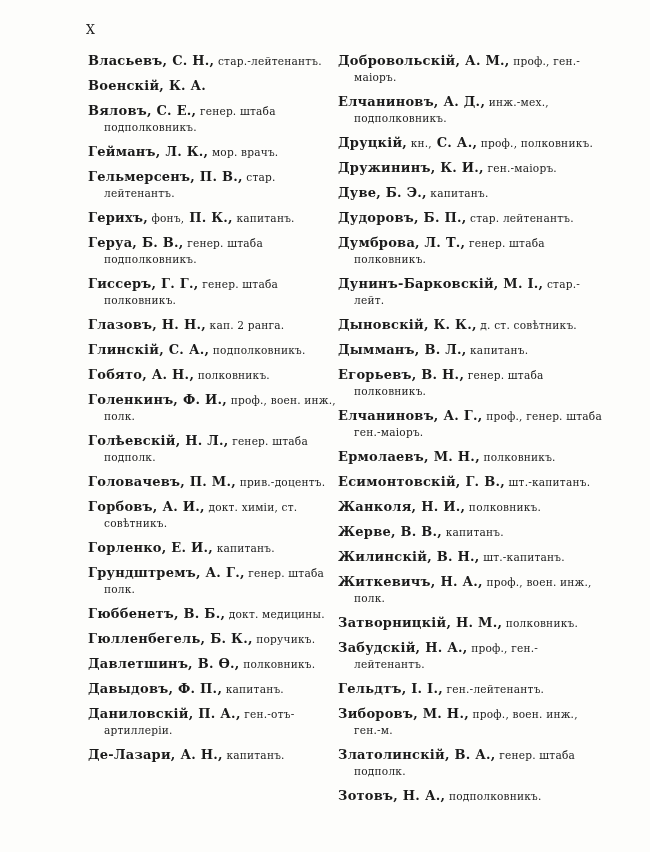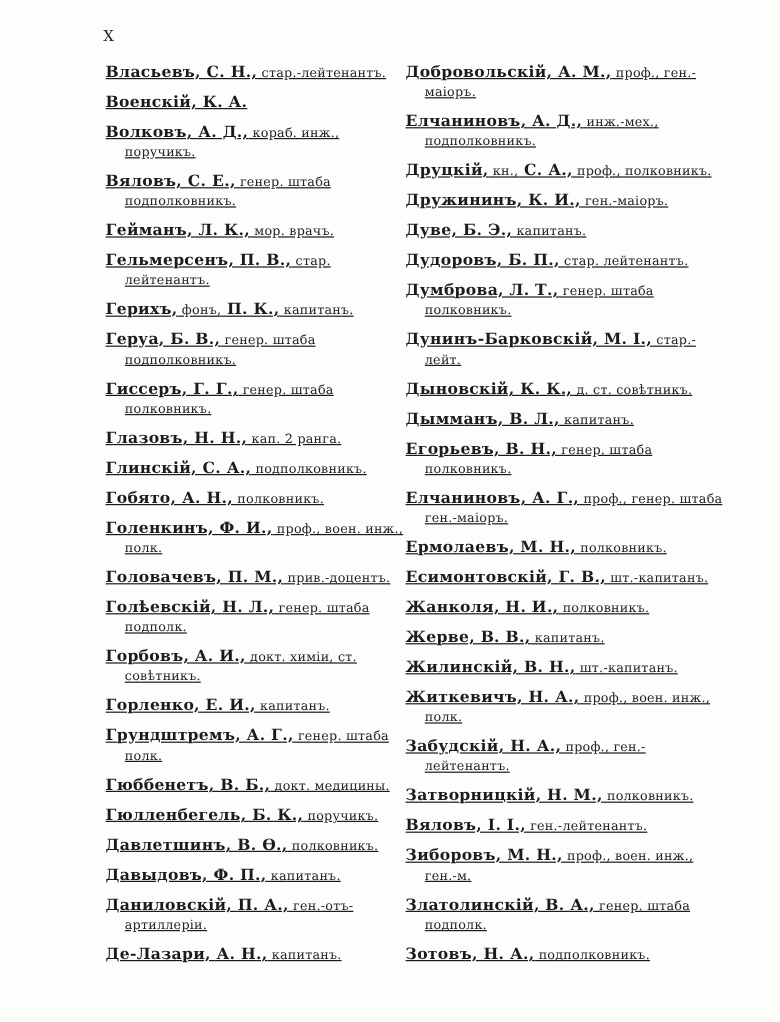--- a/index.html
+++ b/index.html
@@ -20,47 +20,45 @@
   .cols{display:flex;}
   .col-left{width:250px;flex:none;}
   .col-right{flex:1;min-width:0;}
   .entry{
     font-size:13px;
     line-height:16px;
     margin-bottom:9px;
     text-indent:-16px;
     padding-left:16px;
     white-space:normal;
-    text-decoration:underline;
   }
   .nm{font-weight:bold;letter-spacing:0.25px;}
   .rk{font-size:10.6px;letter-spacing:0.2px;color:#222;}
 </style>
 </head>
 <body>
 
 <div class="page">
   <div class="pageno">X</div>
   <div class="cols">
     <div class="col-left" id="col-left">
         <div class="entry"><span class="nm">Власьевъ, С. Н.,</span><span class="rk"> стар.-лейтенантъ.</span></div>
         <div class="entry"><span class="nm">Военскій, К. А.</span></div>
-        <div class="entry"><span class="nm">Волковъ, А. Д.,</span><span class="rk"> кораб. инж., поручикъ.</span></div>
         <div class="entry"><span class="nm">Вяловъ, С. Е.,</span><span class="rk"> генер. штаба подполковникъ.</span></div>
         <div class="entry"><span class="nm">Гейманъ, Л. К.,</span><span class="rk"> мор. врачъ.</span></div>
         <div class="entry"><span class="nm">Гельмерсенъ, П. В.,</span><span class="rk"> стар. лейтенантъ.</span></div>
         <div class="entry"><span class="nm">Герихъ,</span><span class="rk"> фонъ,</span><span class="nm"> П. К.,</span><span class="rk"> капитанъ.</span></div>
         <div class="entry"><span class="nm">Геруа, Б. В.,</span><span class="rk"> генер. штаба подполковникъ.</span></div>
         <div class="entry"><span class="nm">Гиссеръ, Г. Г.,</span><span class="rk"> генер. штаба полковникъ.</span></div>
         <div class="entry"><span class="nm">Глазовъ, Н. Н.,</span><span class="rk"> кап. 2 ранга.</span></div>
         <div class="entry"><span class="nm">Глинскій, С. А.,</span><span class="rk"> подполковникъ.</span></div>
         <div class="entry"><span class="nm">Гобято, А. Н.,</span><span class="rk"> полковникъ.</span></div>
         <div class="entry"><span class="nm">Голенкинъ, Ф. И.,</span><span class="rk"> проф., воен. инж., полк.</span></div>
+        <div class="entry"><span class="nm">Голѣевскій, Н. Л.,</span><span class="rk"> генер. штаба подполк.</span></div>
         <div class="entry"><span class="nm">Головачевъ, П. М.,</span><span class="rk"> прив.-доцентъ.</span></div>
-        <div class="entry"><span class="nm">Голѣевскій, Н. Л.,</span><span class="rk"> генер. штаба подполк.</span></div>
         <div class="entry"><span class="nm">Горбовъ, А. И.,</span><span class="rk"> докт. химіи, ст. совѣтникъ.</span></div>
         <div class="entry"><span class="nm">Горленко, Е. И.,</span><span class="rk"> капитанъ.</span></div>
         <div class="entry"><span class="nm">Грундштремъ, А. Г.,</span><span class="rk"> генер. штаба полк.</span></div>
         <div class="entry"><span class="nm">Гюббенетъ, В. Б.,</span><span class="rk"> докт. медицины.</span></div>
         <div class="entry"><span class="nm">Гюлленбегель, Б. К.,</span><span class="rk"> поручикъ.</span></div>
         <div class="entry"><span class="nm">Давлетшинъ, В. Ѳ.,</span><span class="rk"> полковникъ.</span></div>
         <div class="entry"><span class="nm">Давыдовъ, Ф. П.,</span><span class="rk"> капитанъ.</span></div>
         <div class="entry"><span class="nm">Даниловскій, П. А.,</span><span class="rk"> ген.-отъ-артиллеріи.</span></div>
         <div class="entry"><span class="nm">Де-Лазари, А. Н.,</span><span class="rk"> капитанъ.</span></div>
       </div>
@@ -76,21 +74,21 @@
         <div class="entry"><span class="nm">Дыновскій, К. К.,</span><span class="rk"> д. ст. совѣтникъ.</span></div>
         <div class="entry"><span class="nm">Дымманъ, В. Л.,</span><span class="rk"> капитанъ.</span></div>
         <div class="entry"><span class="nm">Егорьевъ, В. Н.,</span><span class="rk"> генер. штаба полковникъ.</span></div>
         <div class="entry"><span class="nm">Елчаниновъ, А. Г.,</span><span class="rk"> проф., генер. штаба ген.-маіоръ.</span></div>
         <div class="entry"><span class="nm">Ермолаевъ, М. Н.,</span><span class="rk"> полковникъ.</span></div>
         <div class="entry"><span class="nm">Есимонтовскій, Г. В.,</span><span class="rk"> шт.-капитанъ.</span></div>
         <div class="entry"><span class="nm">Жанколя, Н. И.,</span><span class="rk"> полковникъ.</span></div>
         <div class="entry"><span class="nm">Жерве, В. В.,</span><span class="rk"> капитанъ.</span></div>
         <div class="entry"><span class="nm">Жилинскій, В. Н.,</span><span class="rk"> шт.-капитанъ.</span></div>
         <div class="entry"><span class="nm">Житкевичъ, Н. А.,</span><span class="rk"> проф., воен. инж., полк.</span></div>
+        <div class="entry"><span class="nm">Затворницкій, Н. М.,</span><span class="rk"> полковникъ.</span></div>
         <div class="entry"><span class="nm">Забудскій, Н. А.,</span><span class="rk"> проф., ген.-лейтенантъ.</span></div>
-        <div class="entry"><span class="nm">Затворницкій, Н. М.,</span><span class="rk"> полковникъ.</span></div>
-        <div class="entry"><span class="nm">Вяловъ, І. І.,</span><span class="rk"> ген.-лейтенантъ.</span></div>
+        <div class="entry"><span class="nm">Гельдтъ, І. І.,</span><span class="rk"> ген.-лейтенантъ.</span></div>
         <div class="entry"><span class="nm">Зиборовъ, М. Н.,</span><span class="rk"> проф., воен. инж., ген.-м.</span></div>
         <div class="entry"><span class="nm">Златолинскій, В. А.,</span><span class="rk"> генер. штаба подполк.</span></div>
         <div class="entry"><span class="nm">Зотовъ, Н. А.,</span><span class="rk"> подполковникъ.</span></div>
       </div>
   </div>
 </div>
 
 </body></html>

